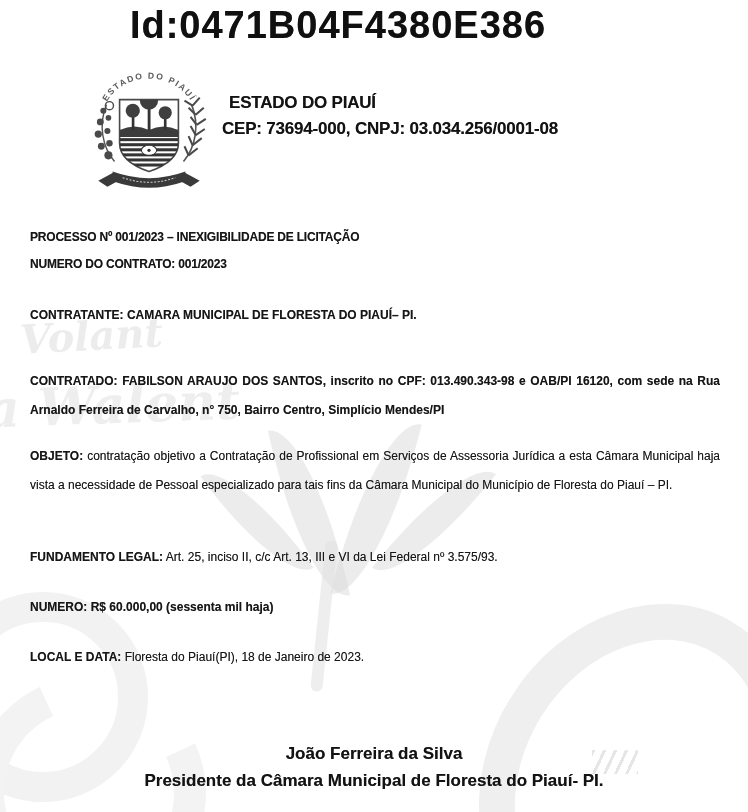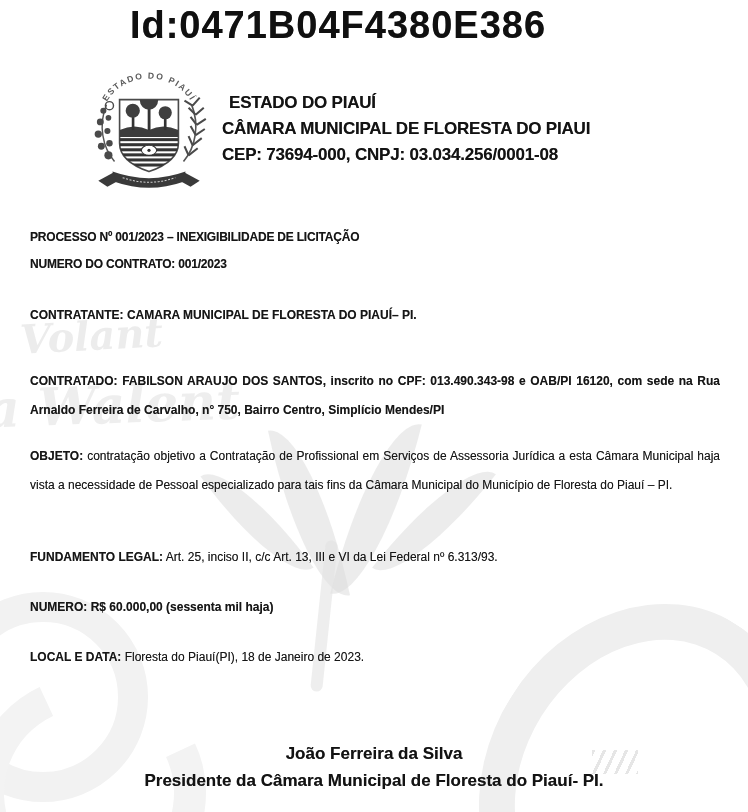--- a/index.html
+++ b/index.html
@@ -171,37 +171,36 @@
           <path d="M 109 47 l 7 -8 M 109 47 l -8 -5"></path>
         </g>
 
         <path d="M 30 112 Q 66 125 102 112 L 100 122 Q 66 134 32 122 Z" fill="#3a3a3a"></path>
         <path d="M 31 113 L 16 121 L 25 127 L 34 122 Z" fill="#3a3a3a"></path>
         <path d="M 101 113 L 116 121 L 107 127 L 98 122 Z" fill="#3a3a3a"></path>
         <path d="M 40 118 Q 66 127 92 118" fill="none" stroke="#cfcfcf" stroke-width="1" stroke-dasharray="2 1.5"></path>
       </svg>
       <div class="header-text">
         <div class="h-line">ESTADO DO PIAUÍ</div>
-        <div class="h-line">CÂMARA MUNICIPAL DE FLORESTA DO PIAUI</div>
         <div class="h-line">CEP: 73694-000, CNPJ: 03.034.256/0001-08</div>
       </div>
     </div>
 
     <div class="block process">
       <div>PROCESSO Nº 001/2023 – INEXIGIBILIDADE DE LICITAÇÃO</div>
       <div>NUMERO DO CONTRATO: 001/2023</div>
     </div>
 
     <p class="block contratante bold-all"><span class="lbl">CONTRATANTE:</span> <span>CAMARA MUNICIPAL DE FLORESTA DO PIAUÍ– PI.</span></p>
 
     <p class="block contratado bold-all justify"><span class="lbl">CONTRATADO:</span> <span>FABILSON ARAUJO DOS SANTOS, inscrito no CPF: 013.490.343-98 e OAB/PI 16120, com sede na Rua Arnaldo Ferreira de Carvalho, n° 750, Bairro Centro, Simplício Mendes/PI</span></p>
 
     <p class="block objeto justify"><span class="lbl">OBJETO:</span> <span>contratação objetivo a Contratação de Profissional em Serviços de Assessoria Jurídica a esta Câmara Municipal haja vista a necessidade de Pessoal especializado para tais fins da Câmara Municipal do Município de Floresta do Piauí – PI.</span></p>
 
-    <p class="block fundamento"><span class="lbl">FUNDAMENTO LEGAL:</span> <span>Art. 25, inciso II, c/c Art. 13, III e VI da Lei Federal nº 6.313/93.</span></p>
+    <p class="block fundamento"><span class="lbl">FUNDAMENTO LEGAL:</span> <span>Art. 25, inciso II, c/c Art. 13, III e VI da Lei Federal nº 3.575/93.</span></p>
 
     <p class="block valor bold-all"><span class="lbl">NUMERO:</span> <span>R$ 60.000,00 (sessenta mil haja)</span></p>
 
     <p class="block localdata"><span class="lbl">LOCAL E DATA:</span> <span>Floresta do Piauí(PI), 18 de Janeiro de 2023.</span></p>
 
     <div class="signature">
       <div>João Ferreira da Silva</div>
       <div>Presidente da Câmara Municipal de Floresta do Piauí- PI.</div>
     </div>
 

